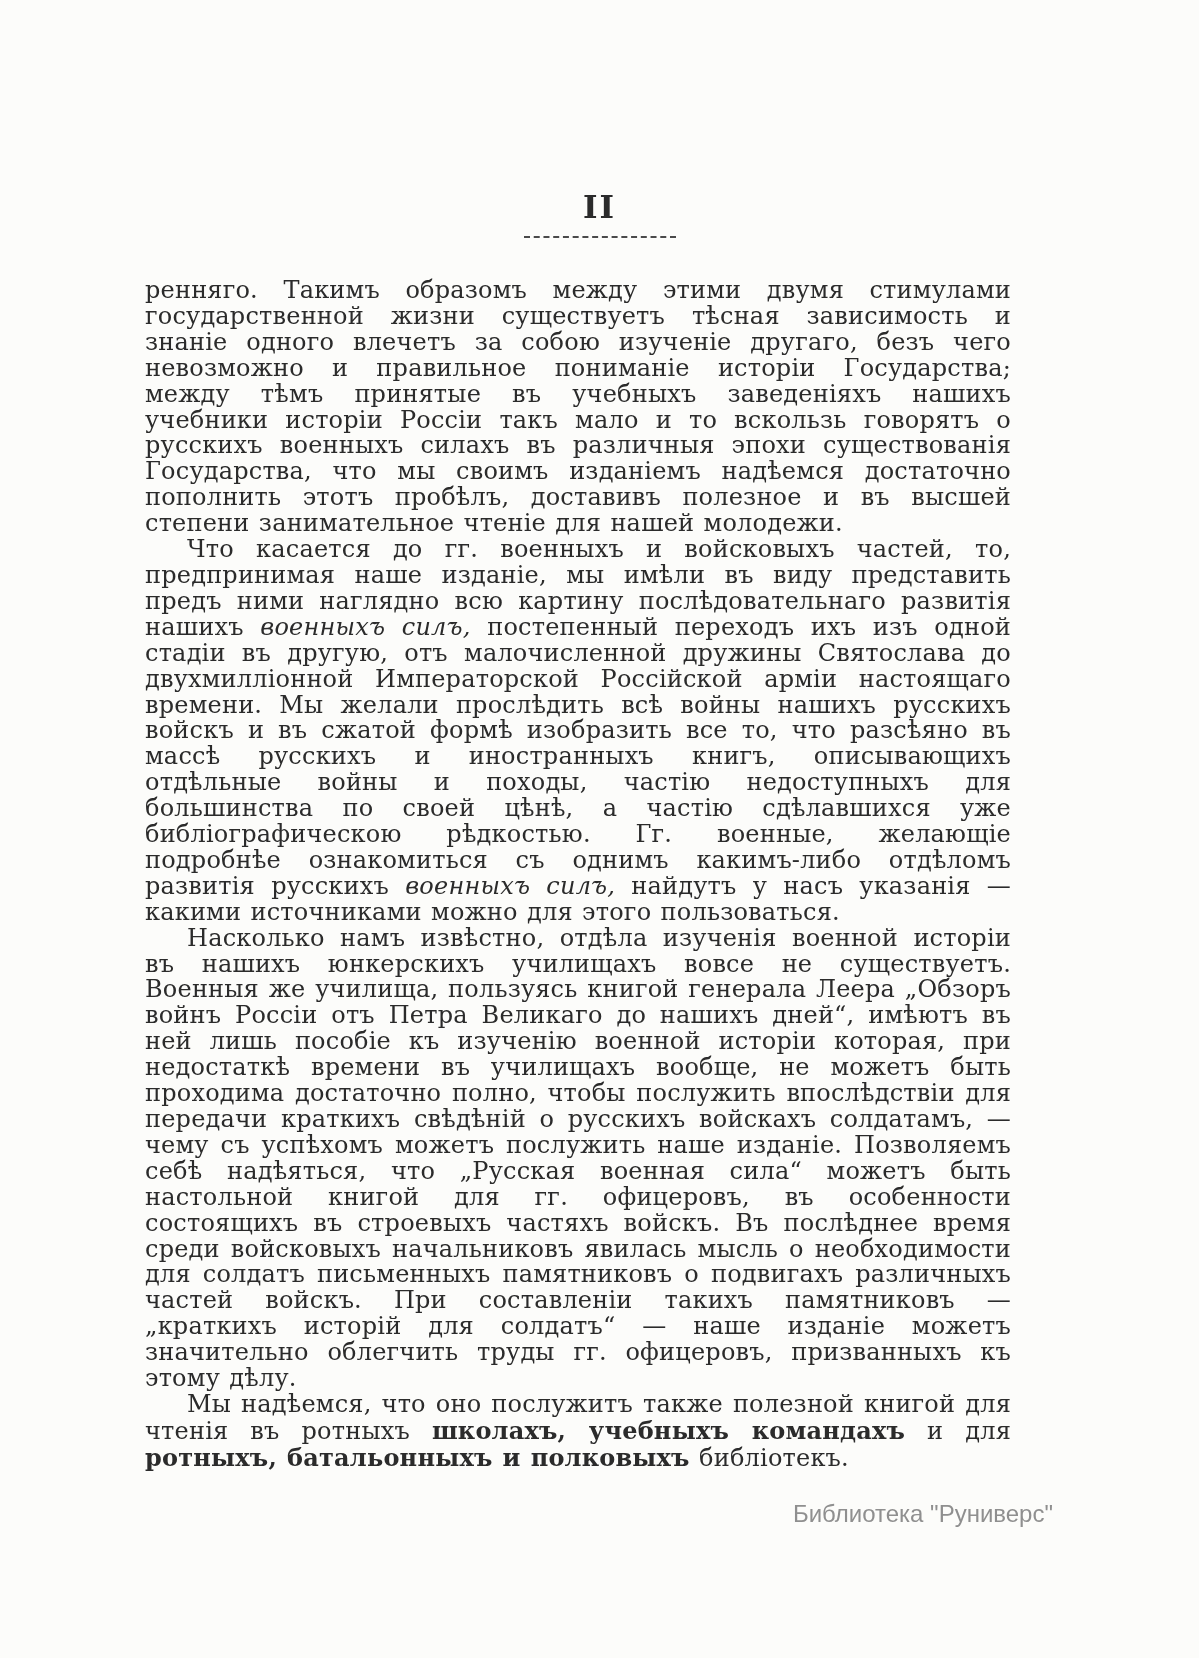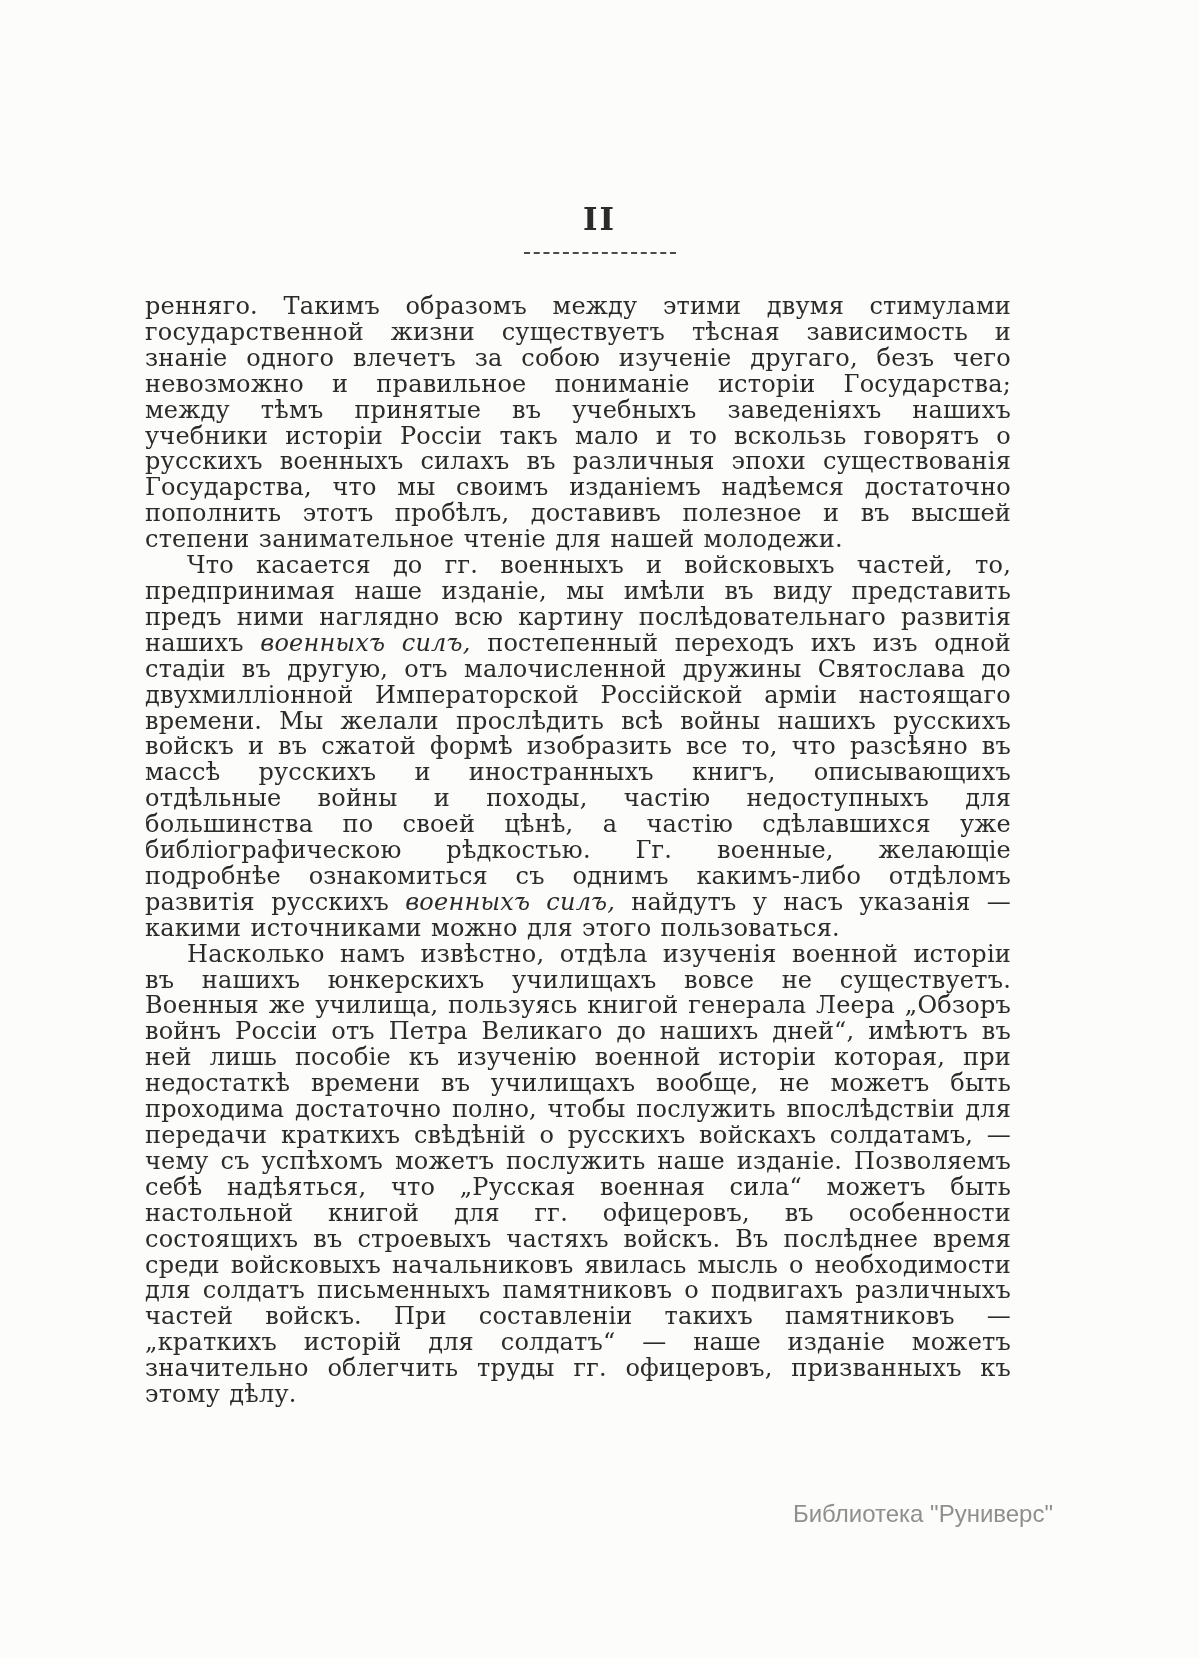--- a/index.html
+++ b/index.html
@@ -11,21 +11,21 @@
     position: relative;
     width: 1199px;
     height: 1658px;
     margin: 0 auto;
     background: #fcfcfa;
     overflow: hidden;
     font-family: "DejaVu Serif", "Liberation Serif", serif;
     color: #2b2b2b;
   }
   .page-number {
-    margin: 16px auto;
+    margin: 4px auto;
     padding-top: 186px;
     text-align: center;
     font-size: 31px;
     font-weight: bold;
     letter-spacing: 2px;
     line-height: 34px;
   }
   .rule {
     width: 152px;
     height: 0;
@@ -76,15 +76,16 @@
 </head>
 <body>
 
 <div class="page">
   <div class="page-number">II</div>
   <div class="rule"></div>
   <div class="text-block">
       <p class=""><span>ренняго. Такимъ образомъ между этими двумя стимулами государственной жизни существуетъ тѣсная зависимость и знаніе одного влечетъ за собою изученіе другаго, безъ чего невозможно и правильное пониманіе исторіи Государства; между тѣмъ принятые въ учебныхъ заведеніяхъ нашихъ учебники исторіи Россіи такъ мало и то вскользь говорятъ о русскихъ военныхъ силахъ въ различныя эпохи существованія Государства, что мы своимъ изданіемъ надѣемся достаточно пополнить этотъ пробѣлъ, доставивъ полезное и въ высшей степени занимательное чтеніе для нашей молодежи.</span></p>
       <p class="indent"><span>Что касается до гг. военныхъ и войсковыхъ частей, то, предпринимая наше изданіе, мы имѣли въ виду представить предъ ними наглядно всю картину послѣдовательнаго развитія нашихъ </span><span class="italic">военныхъ силъ,</span><span> постепенный переходъ ихъ изъ одной стадіи въ другую, отъ малочисленной дружины Святослава до двухмилліонной Императорской Россійской арміи настоящаго времени. Мы желали прослѣдить всѣ войны нашихъ русскихъ войскъ и въ сжатой формѣ изобразить все то, что разсѣяно въ массѣ русскихъ и иностранныхъ книгъ, описывающихъ отдѣльные войны и походы, частію недоступныхъ для большинства по своей цѣнѣ, а частію сдѣлавшихся уже библіографическою рѣдкостью. Гг. военные, желающіе подробнѣе ознакомиться съ однимъ какимъ-либо отдѣломъ развитія русскихъ </span><span class="italic">военныхъ силъ,</span><span> найдутъ у насъ указанія — какими источниками можно для этого пользоваться.</span></p>
       <p class="indent"><span>Насколько намъ извѣстно, отдѣла изученія военной исторіи въ нашихъ юнкерскихъ училищахъ вовсе не существуетъ. Военныя же училища, пользуясь книгой генерала Леера „Обзоръ войнъ Россіи отъ Петра Великаго до нашихъ дней“, имѣютъ въ ней лишь пособіе къ изученію военной исторіи которая, при недостаткѣ времени въ училищахъ вообще, не можетъ быть проходима достаточно полно, чтобы послужить впослѣдствіи для передачи краткихъ свѣдѣній о русскихъ войскахъ солдатамъ, — чему съ успѣхомъ можетъ послужить наше изданіе. Позволяемъ себѣ надѣяться, что „Русская военная сила“ можетъ быть настольной книгой для гг. офицеровъ, въ особенности состоящихъ въ строевыхъ частяхъ войскъ. Въ послѣднее время среди войсковыхъ начальниковъ явилась мысль о необходимости для солдатъ письменныхъ памятниковъ о подвигахъ различныхъ частей войскъ. При составленіи такихъ памятниковъ — „краткихъ исторій для солдатъ“ — наше изданіе можетъ значительно облегчить труды гг. офицеровъ, призванныхъ къ этому дѣлу.</span></p>
+      <p class="indent"><span>Мы надѣемся, что оно послужитъ также полезной книгой для чтенія въ ротныхъ </span><span class="bold">школахъ, учебныхъ командахъ</span><span> и для </span><span class="bold">ротныхъ, батальонныхъ и полковыхъ</span><span> библіотекъ.</span></p>
     </div>
   <div class="watermark">Библиотека "Руниверс"</div>
 </div>
 
 </body></html>

